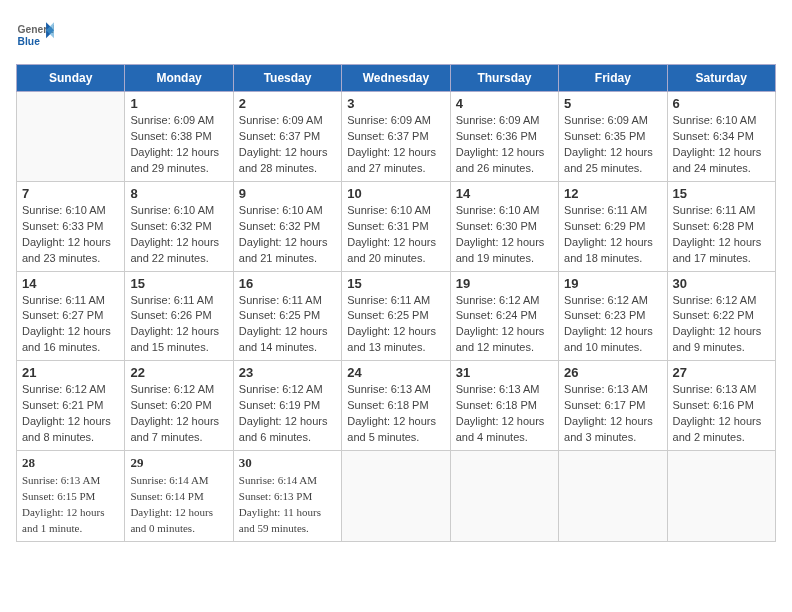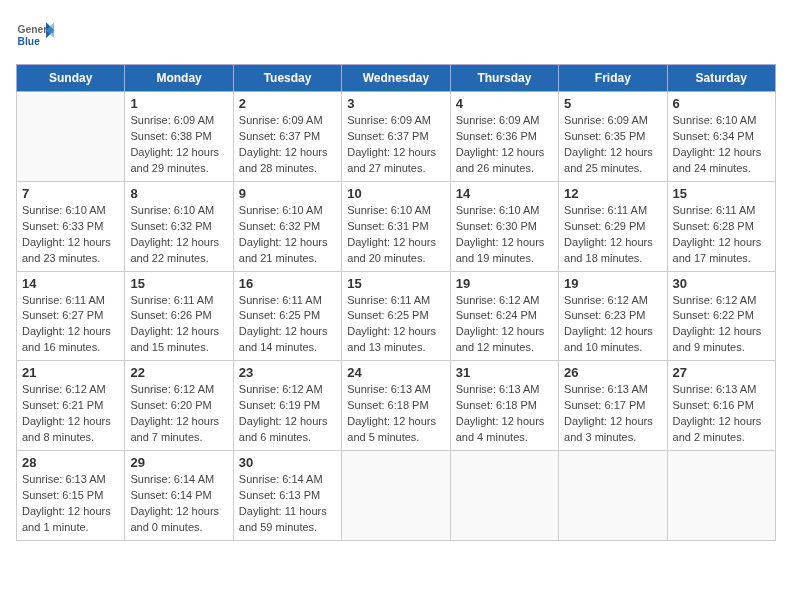--- a/index.html
+++ b/index.html
@@ -73,20 +73,21 @@
       display: block;
       margin-bottom: 2px;
     }
     .day-info {
       color: #444;
       font-size: 11px;
       line-height: 1.45;
     }
     .calendar tr:last-child td {
       border-bottom: 1px solid #ccc;
+      font-family: Liberation Serif, serif;
     }
   </style>
 </head>
 <body>
 
 <div class="header-logo">
   <div class="logo">
     <svg class="logo-icon" viewBox="0 0 48 48" xmlns="http://www.w3.org/2000/svg">
       <text x="2" y="22" font-size="13" font-weight="bold" fill="#666">General</text>
       <text x="2" y="37" font-size="13" font-weight="bold" fill="#1a5fa8">Blue</text>

